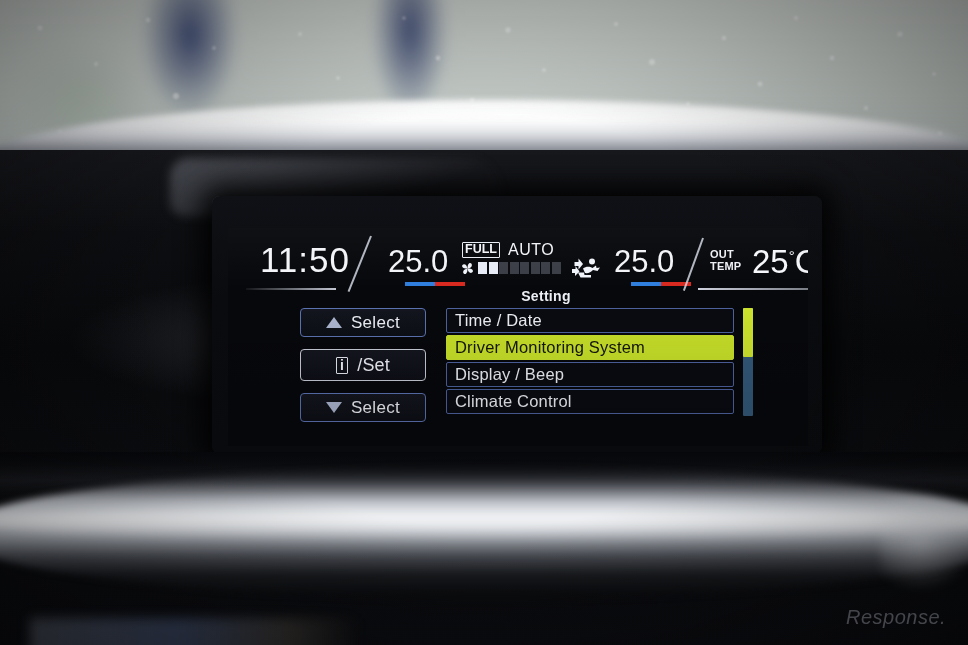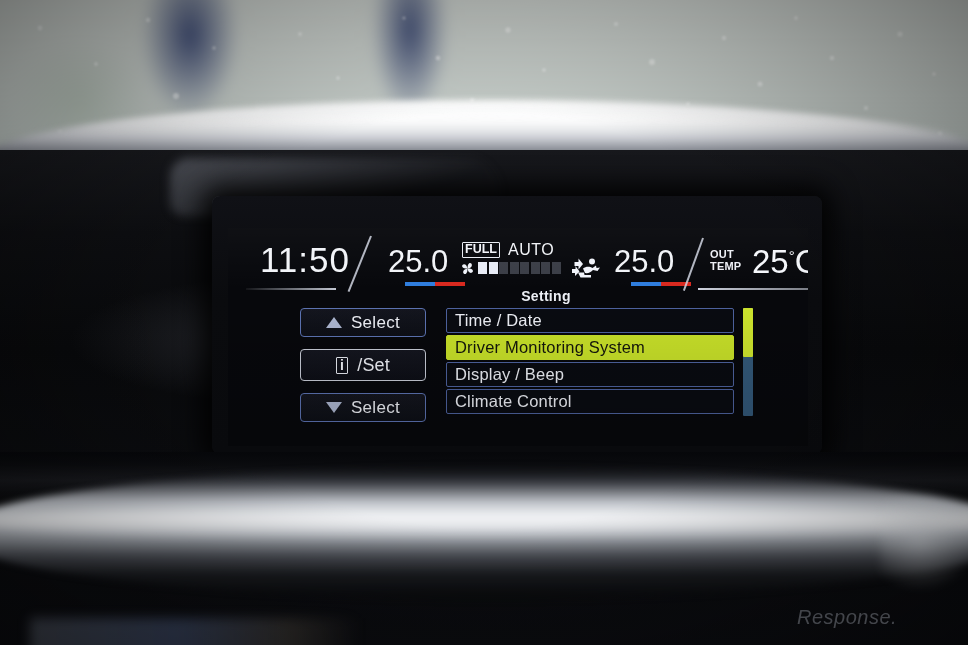--- a/index.html
+++ b/index.html
@@ -175,21 +175,21 @@
     font-size:16.5px; color:#f0f2f8; letter-spacing:.2px;
     background:#090b11;
   }
   .row.selected { background:#c9e229; color:#14160c; border-color:#c9e229; font-weight:400; }
 
   .scroll { position:absolute; left:515px; top:80px; width:10px; height:108px;
             background:#33597a; border-radius:1px; }
   .scroll .thumb { width:100%; background:#cfe62e; border-radius:1px; }
 
   
-  #wm { position:absolute; left:797px; top:606px; width:120px; height:30px;
+  #wm { position:absolute; left:846px; top:606px; width:120px; height:30px;
         color:rgba(150,155,165,.42); font-size:20px; font-style:italic;
         font-family:"Liberation Sans", sans-serif; letter-spacing:.5px; }
 </style>
 </head>
 <body>
 
 <div id="scene">
 
   <div id="windshield"></div>
   <svg id="raindrops" viewBox="0 0 968 175" preserveAspectRatio="none">

